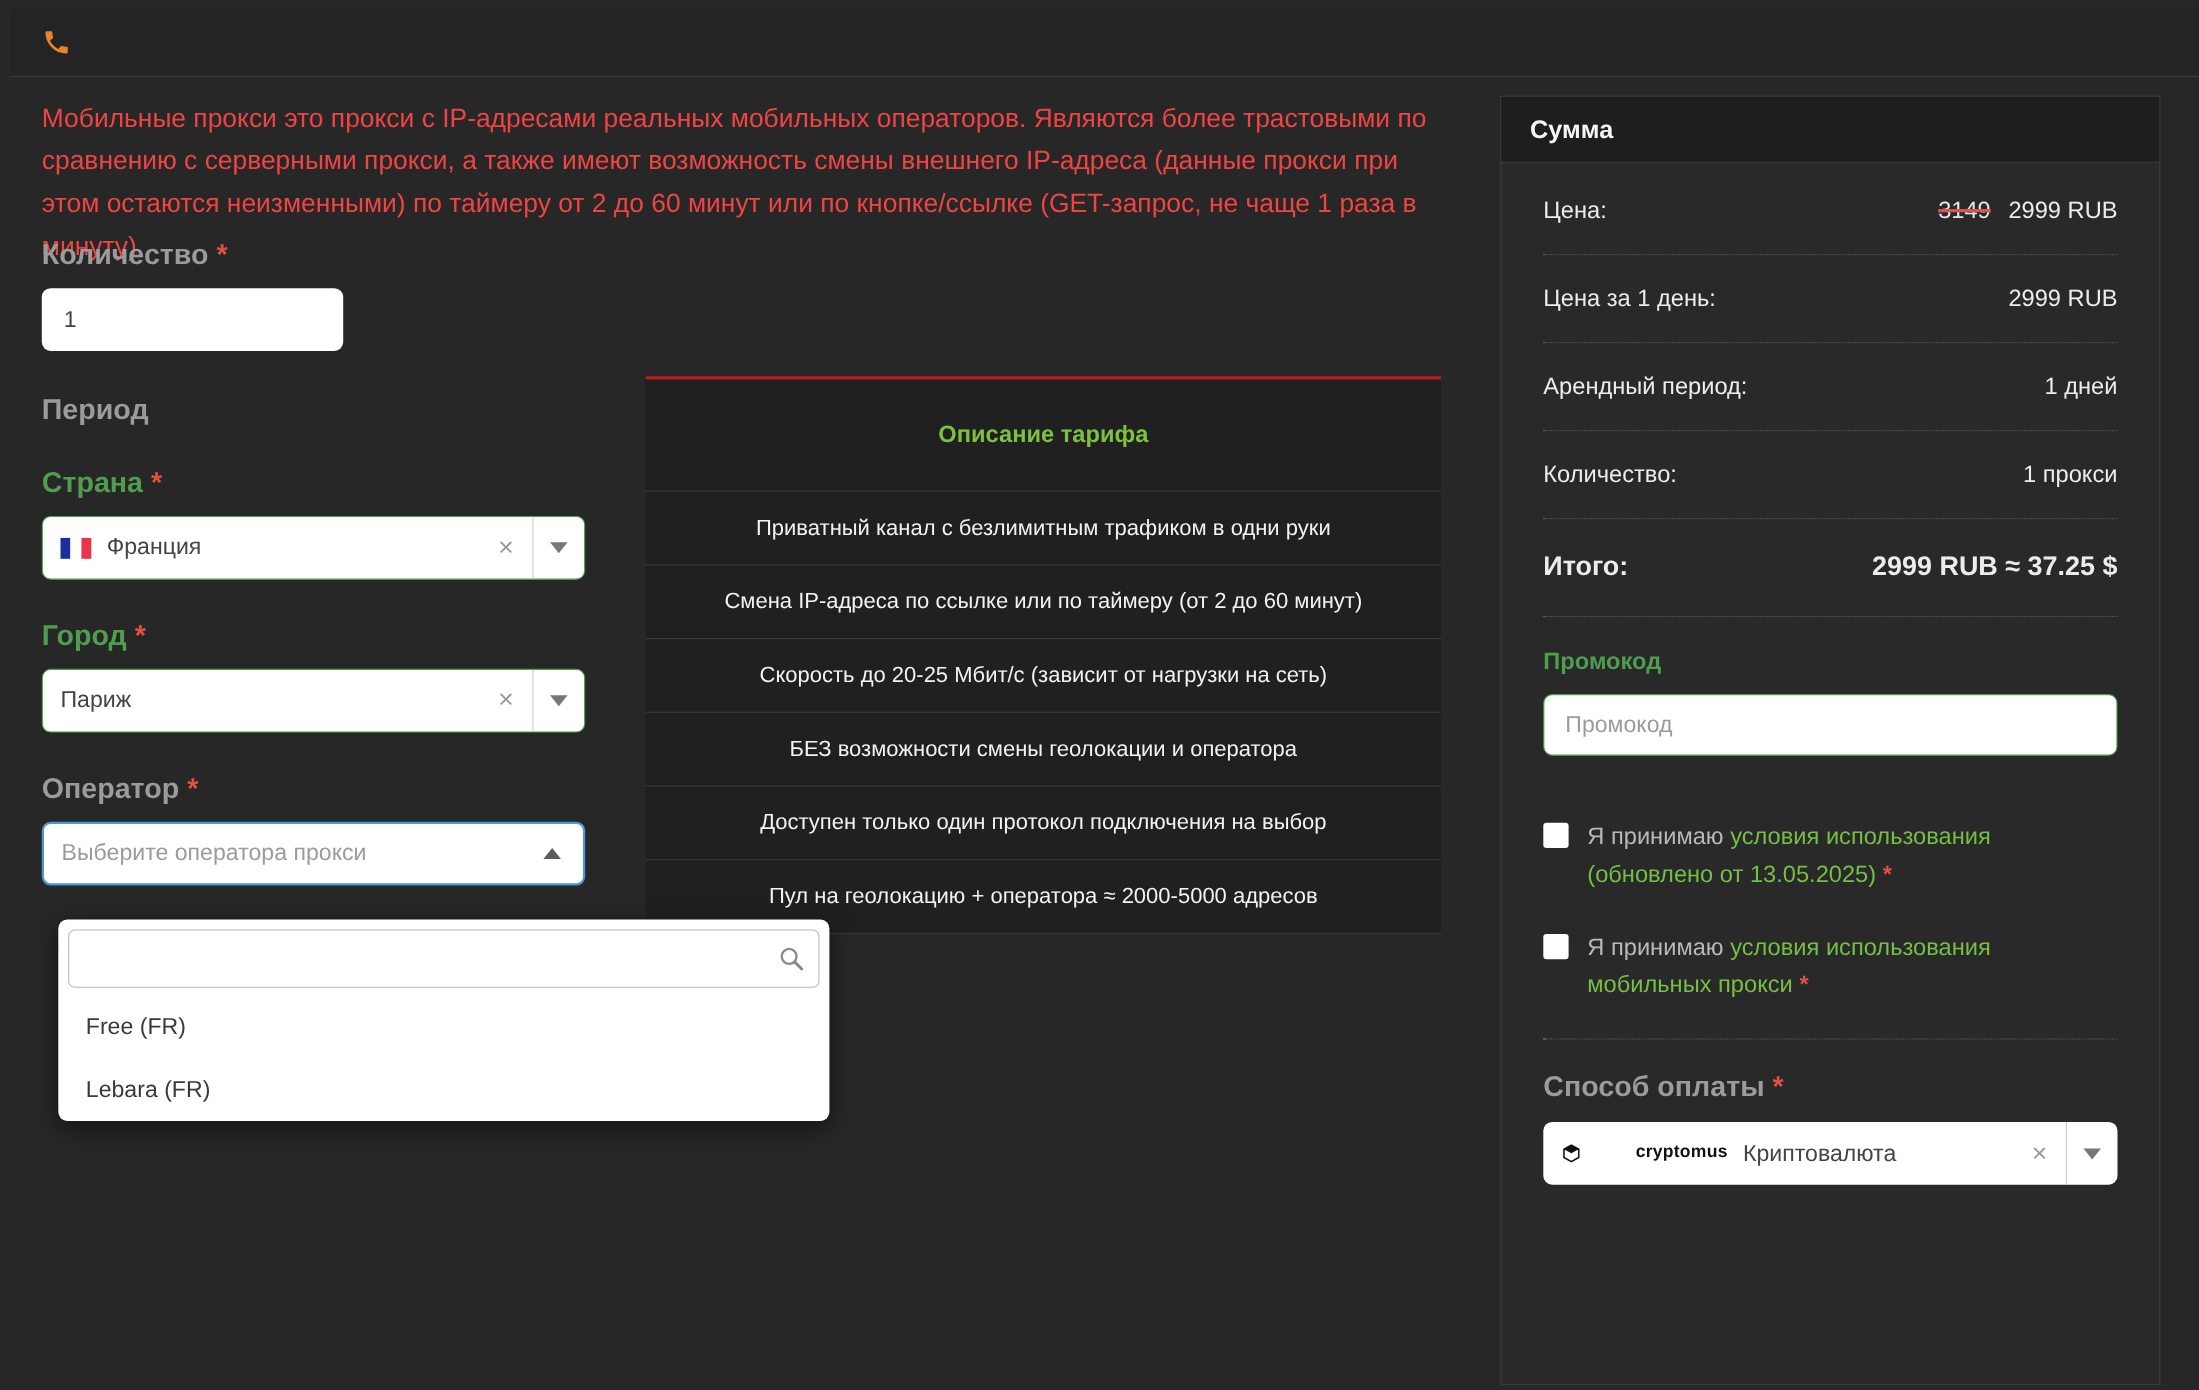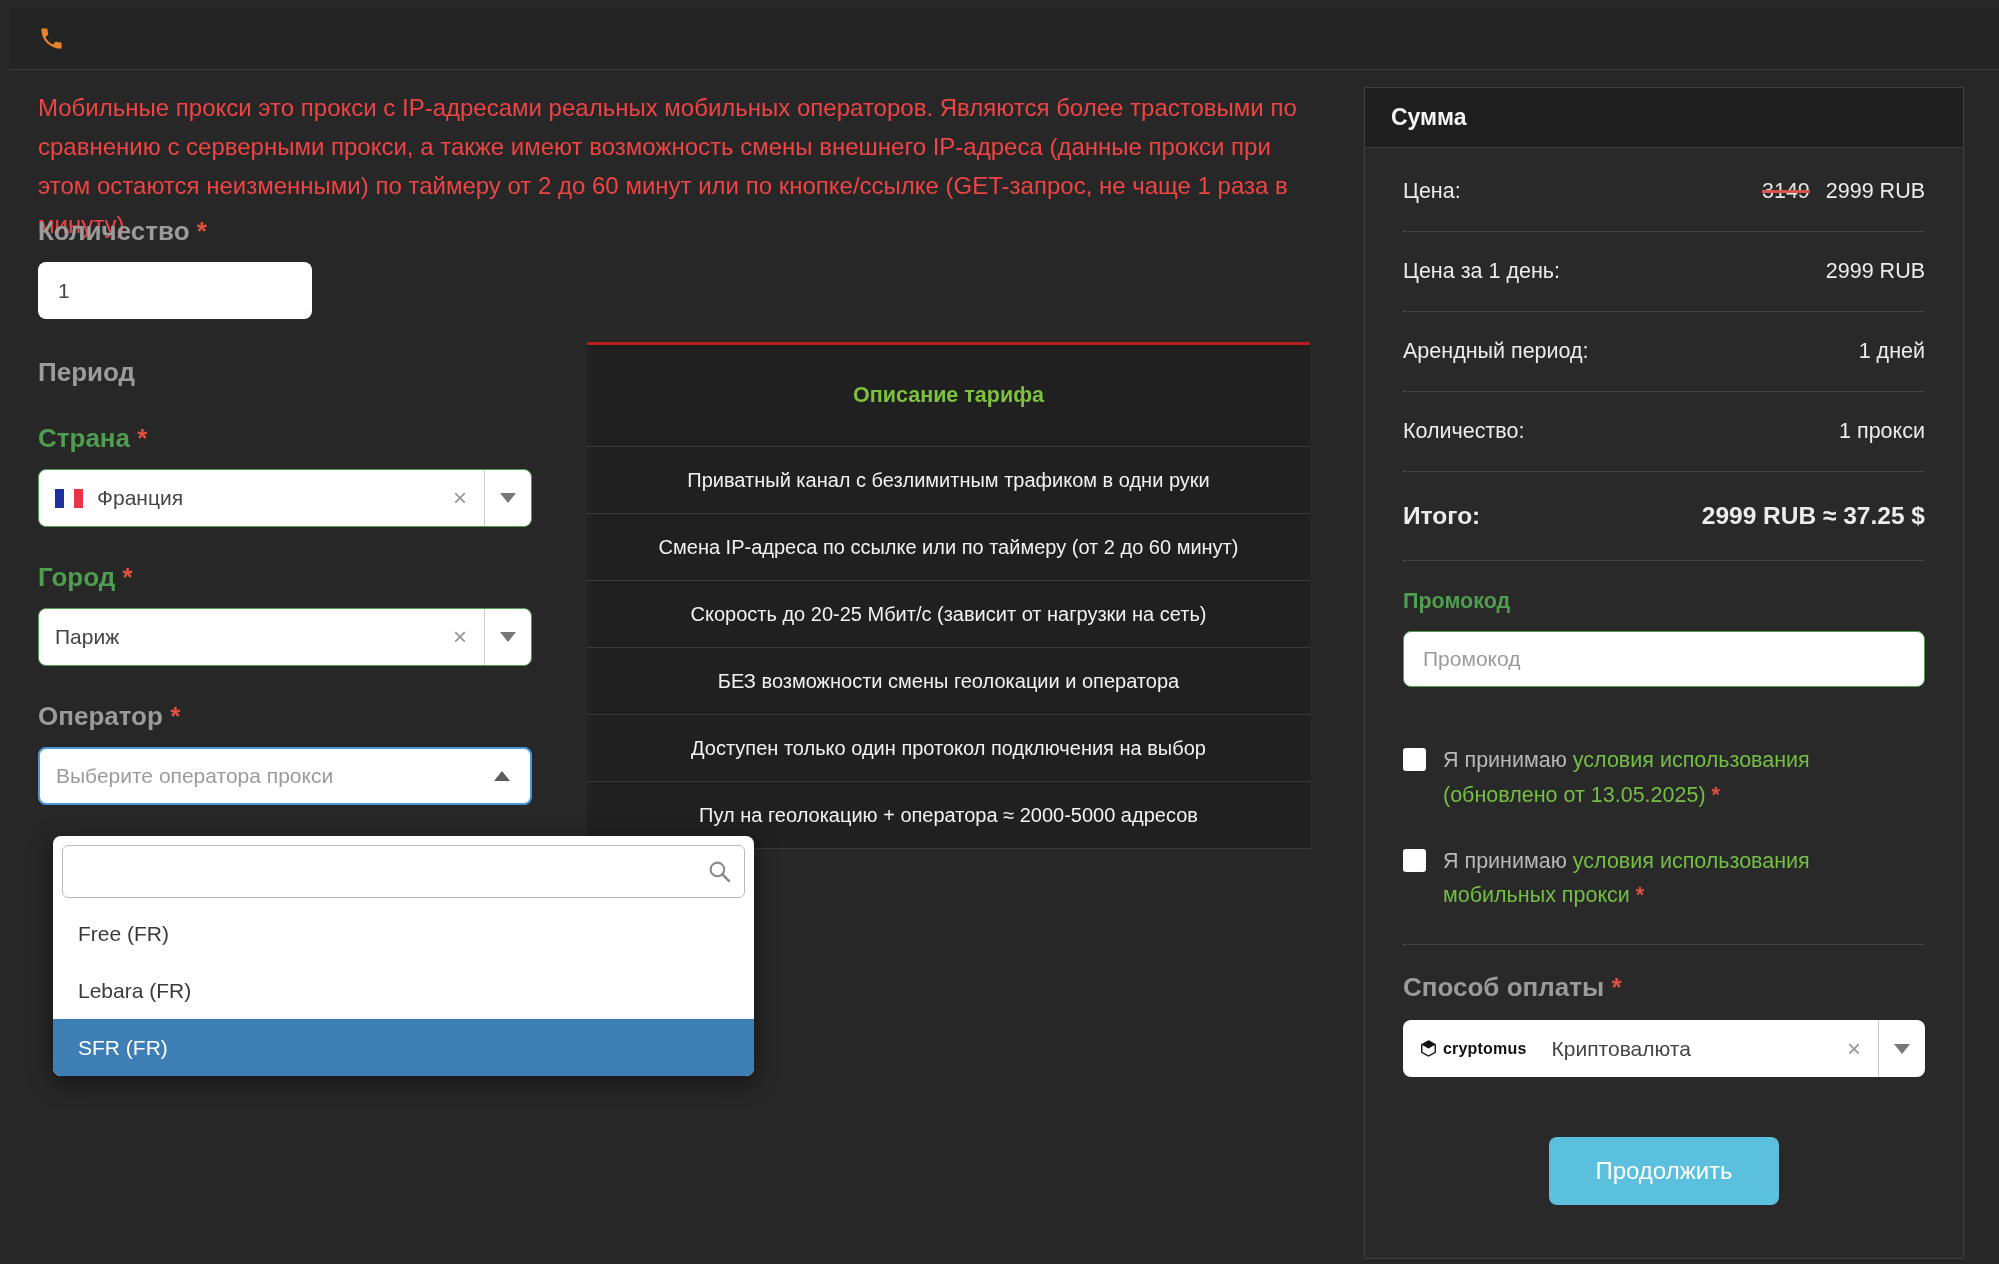--- a/index.html
+++ b/index.html
@@ -126,21 +126,21 @@
   .checks { margin-top:56px; }
   .check-row { display:flex; margin-bottom:31px; font-size:21.5px; line-height:1.62; }
   .checkbox { width:23px; height:23px; background:#fff; border-radius:3px; margin:5px 17px 0 0; flex-shrink:0; cursor:pointer; }
   .check-text { color:#b9b9b9; }
   .link-green { color:#74bf44; cursor:pointer; }
 
   .dotted-sep { border-bottom:1px dotted #5a5a5a; margin-top:2px; }
 
   .payment { margin-top:27px; }
   .payment .select { border:none; margin-top:17px; height:57px; }
-  .crypto-logo { display:flex; align-items:center; margin-right:25px; }
+  .crypto-logo { display:flex; margin-right:14px;gap:44px; }
   .crypto-name { font-size:16px; font-weight:bold; color:#111; margin-left:5px; letter-spacing:.2px; }
 
   .continue-btn {
     display:block; margin:60px auto 0 auto;
     background:#5bc0de; color:#fff; border:none; border-radius:8px;
     font-size:24px; padding:20px 46px; cursor:pointer;
     font-family:"Liberation Sans", sans-serif;
   }
 </style>
 </head>
@@ -220,21 +220,20 @@
 <div class="dropdown">
   <div class="search-wrap">
     <input class="search-input" type="text" value="" style="">
     <svg class="mag" width="25" height="25" viewBox="0 0 24 24">
       <circle cx="10" cy="10" r="6.5" fill="none" stroke="#8a8a8a" stroke-width="2"></circle>
       <line x1="15" y1="15" x2="21" y2="21" stroke="#8a8a8a" stroke-width="2.6" stroke-linecap="round"></line>
     </svg>
   </div>
   <div class="opt">Free (FR)</div>
   <div class="opt">Lebara (FR)</div>
-  <div class="opt selected">SFR (FR)</div>
 </div>
 
 <div class="tariff">
   <div class="tariff-head">Описание тарифа</div>
   <div class="tariff-row">Приватный канал с безлимитным трафиком в одни руки</div>
   <div class="tariff-row">Смена IP-адреса по ссылке или по таймеру (от 2 до 60 минут)</div>
   <div class="tariff-row">Скорость до 20-25 Мбит/с (зависит от нагрузки на сеть)</div>
   <div class="tariff-row">БЕЗ возможности смены геолокации и оператора</div>
   <div class="tariff-row">Доступен только один протокол подключения на выбор</div>
   <div class="tariff-row">Пул на геолокацию + оператора ≈ 2000-5000 адресов</div>
@@ -315,15 +314,14 @@
         <div class="controls">
           <span class="clear-x">×</span>
           <div class="vdiv"></div>
           <div class="arrow-btn">
             <div class="tri-down"></div>
           </div>
         </div>
       </div>
     </div>
 
-    <button class="continue-btn">Продолжить</button>
   </div>
 </div>
 
 </body></html>

